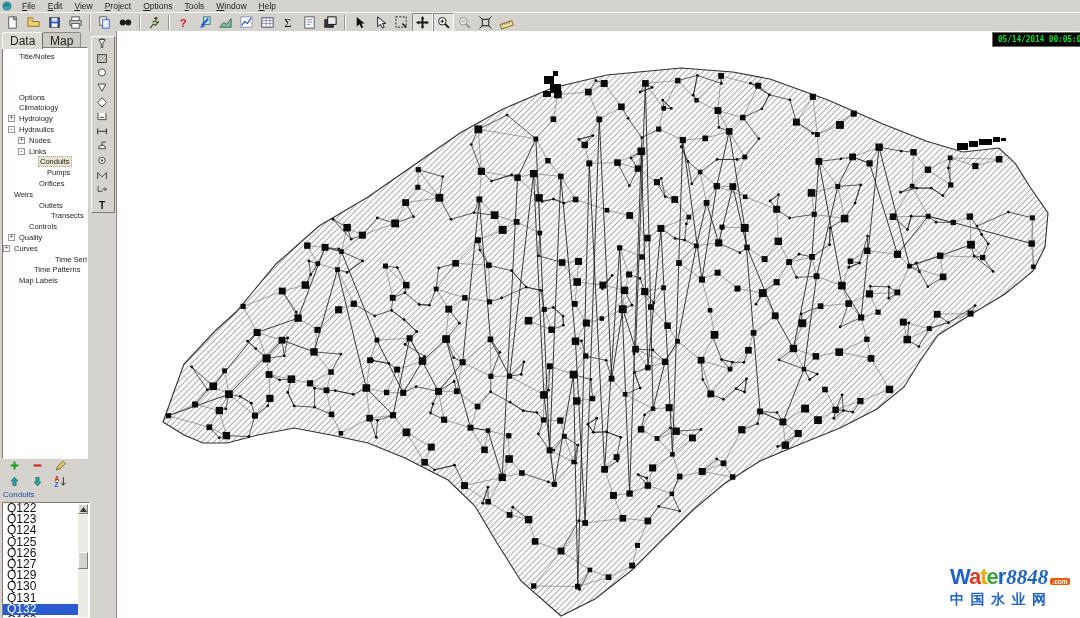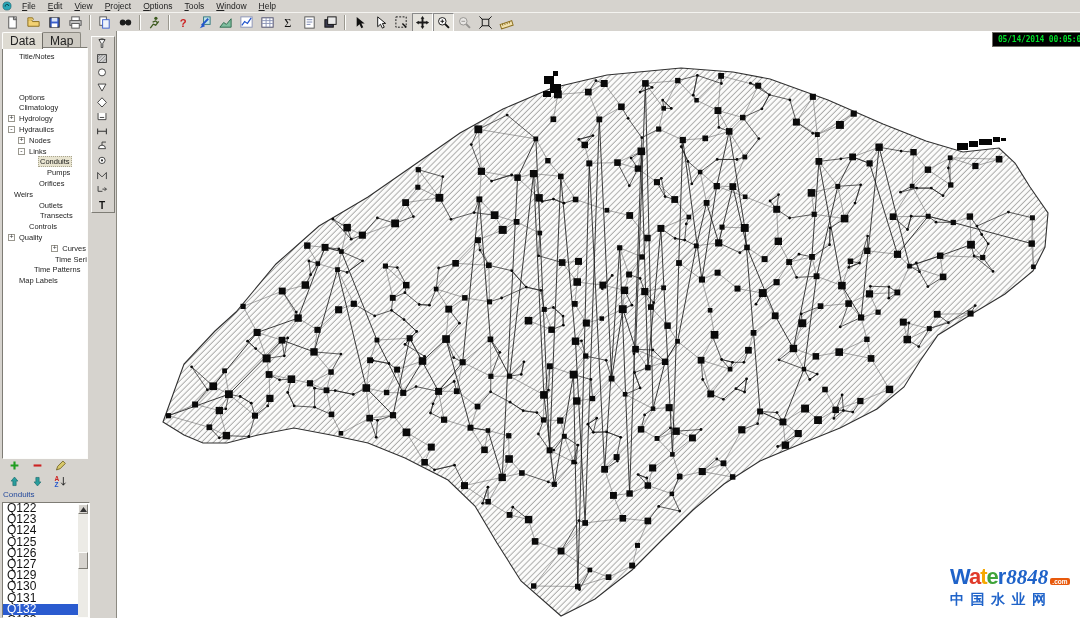--- a/index.html
+++ b/index.html
@@ -274,33 +274,33 @@
         <span class="tree-label">Orifices</span>
       </div>
       <div class="tree-row" style="">
         <span class="exp-spacer"></span>
         <span class="tree-label">Weirs</span>
       </div>
       <div class="tree-row" style="padding-left: 25px;">
         <span class="exp-spacer"></span>
         <span class="tree-label">Outlets</span>
       </div>
-      <div class="tree-row" style="padding-left: 26px;">
+      <div class="tree-row" style="padding-left: 17px; margin-left: 20px;">
         <span class="exp-spacer"></span>
         <span class="tree-label">Transects</span>
       </div>
       <div class="tree-row" style="padding-left: 15px;">
         <span class="exp-spacer"></span>
         <span class="tree-label">Controls</span>
       </div>
       <div class="tree-row" style="padding-left: 5px;">
         <span class="expander">+</span>
         <span class="tree-label">Quality</span>
       </div>
-      <div class="tree-row" style="padding-left: 0; justify-content: flex-end;">
+      <div class="tree-row" style="padding-left: 0;">
         <span class="expander">+</span>
         <span class="tree-label">Curves</span>
       </div>
       <div class="tree-row" style="padding-left: 5px; margin-left: 36px;">
         <span class="exp-spacer"></span>
         <span class="tree-label">Time Series</span>
       </div>
       <div class="tree-row" style="padding-left: 20px;">
         <span class="exp-spacer"></span>
         <span class="tree-label">Time Patterns</span>

